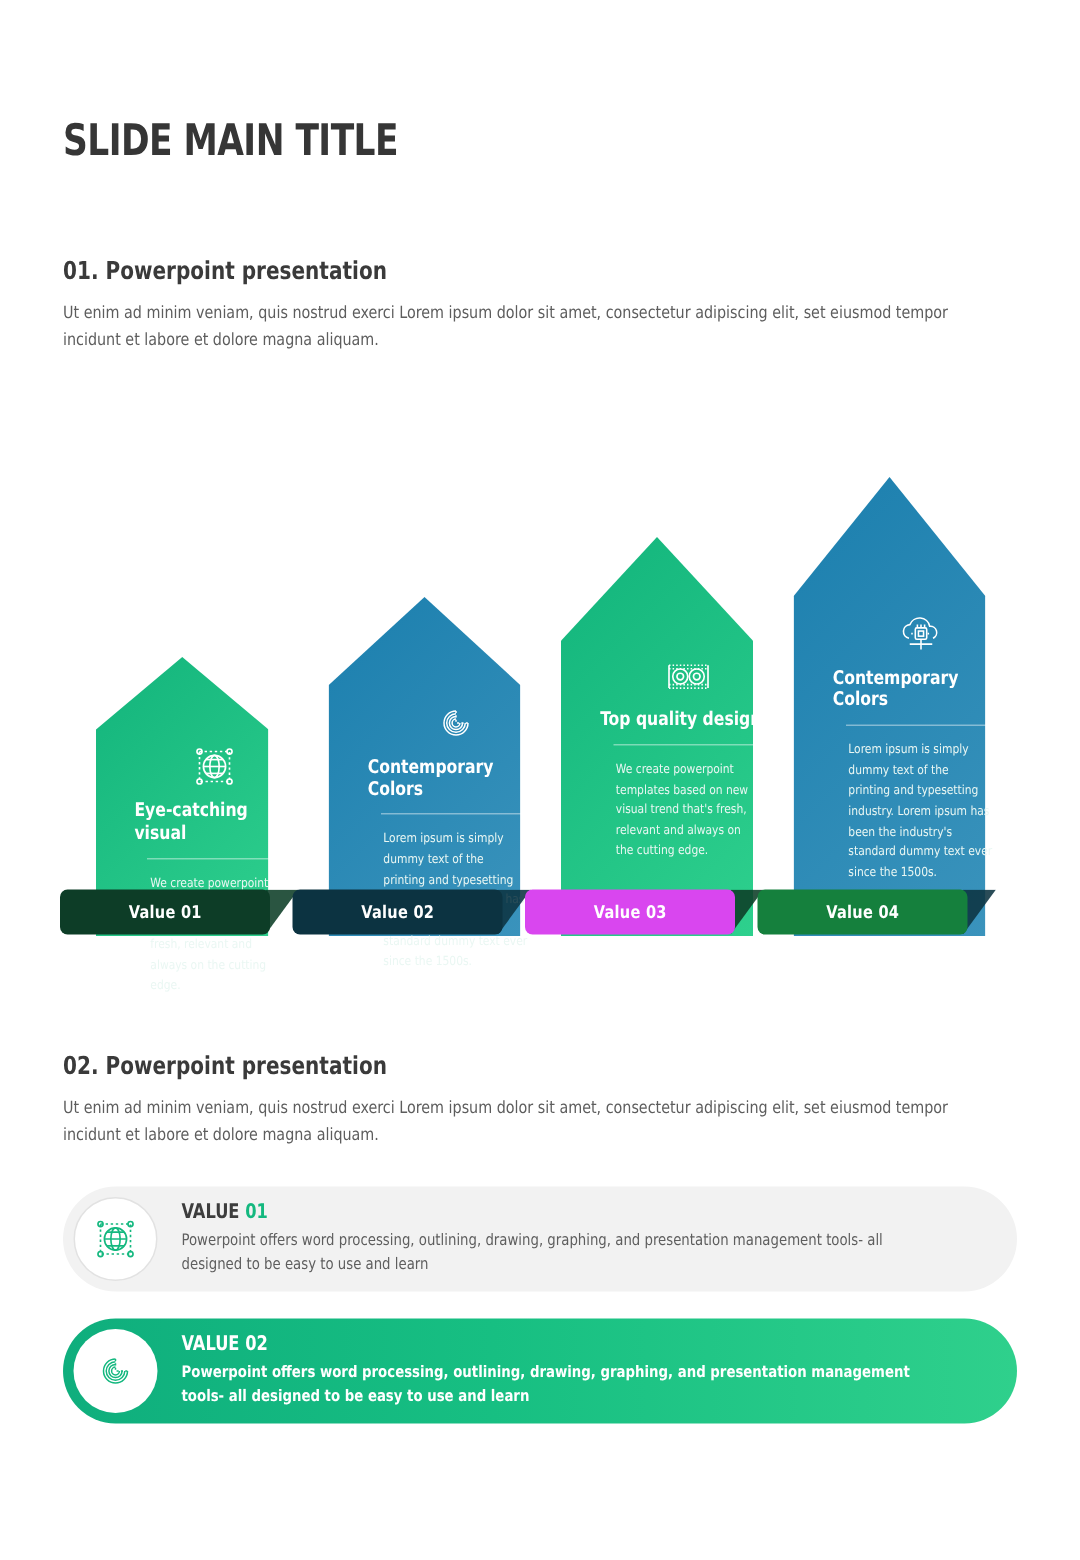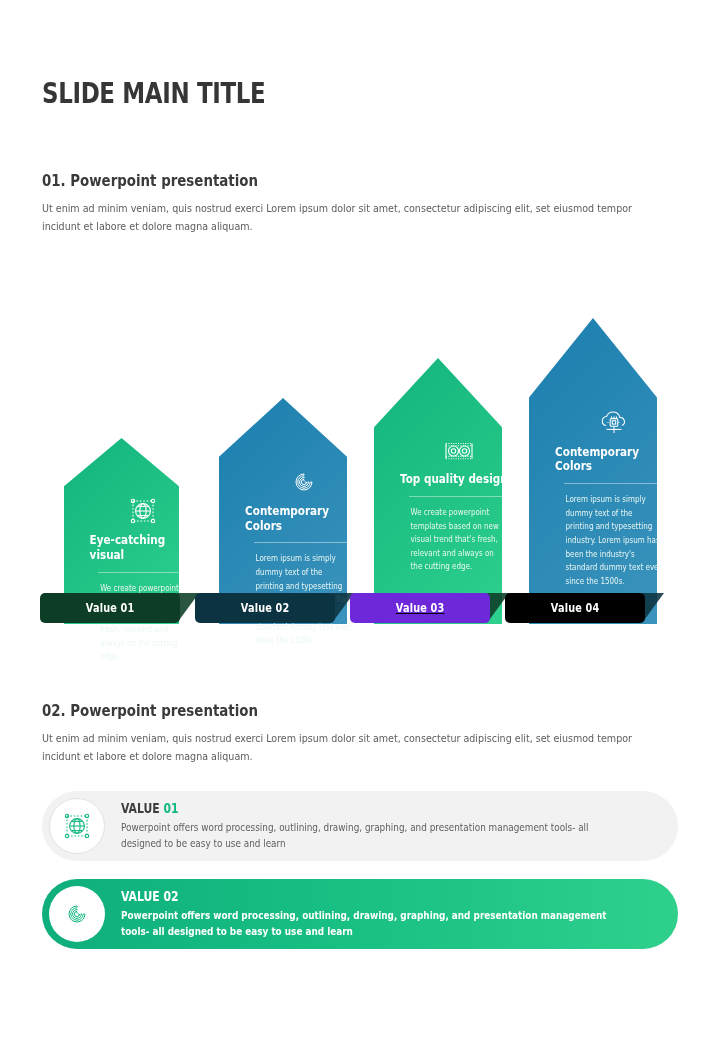--- a/index.html
+++ b/index.html
@@ -216,27 +216,27 @@
       </div>
     </div>
     <div class="vbar" id="vb1" style="left: 195px; width: 140px; top: 593px;">
       <div class="fold" style="background: rgb(12, 51, 65);"></div>
       <div class="plate" style="background: rgb(12, 51, 65);">
         <span>Value 02</span>
       </div>
     </div>
     <div class="vbar" id="vb2" style="left: 350px; width: 140px; top: 593px;">
       <div class="fold" style="background: rgb(13, 61, 39);"></div>
-      <div class="plate" style="background: #6d28d9; text-decoration: underline;">
+      <div class="plate" style="background: #d946ef;">
         <span>Value 03</span>
       </div>
     </div>
     <div class="vbar" id="vb3" style="left: 505px; width: 140px; top: 593px;">
       <div class="fold" style="background: rgb(12, 51, 65);"></div>
-      <div class="plate" style="background: #000000;">
+      <div class="plate" style="background: #15803d;">
         <span>Value 04</span>
       </div>
     </div>
   </div>
 
   <div class="sec-head" id="sec2-head">02. Powerpoint presentation</div>
   <div class="sec-body" id="sec2-body">Ut enim ad minim veniam, quis nostrud exerci  Lorem ipsum dolor sit amet, consectetur adipiscing elit, set eiusmod tempor incidunt et labore et dolore magna aliquam.</div>
 
   <div class="pill p1">
     <div class="circ">

